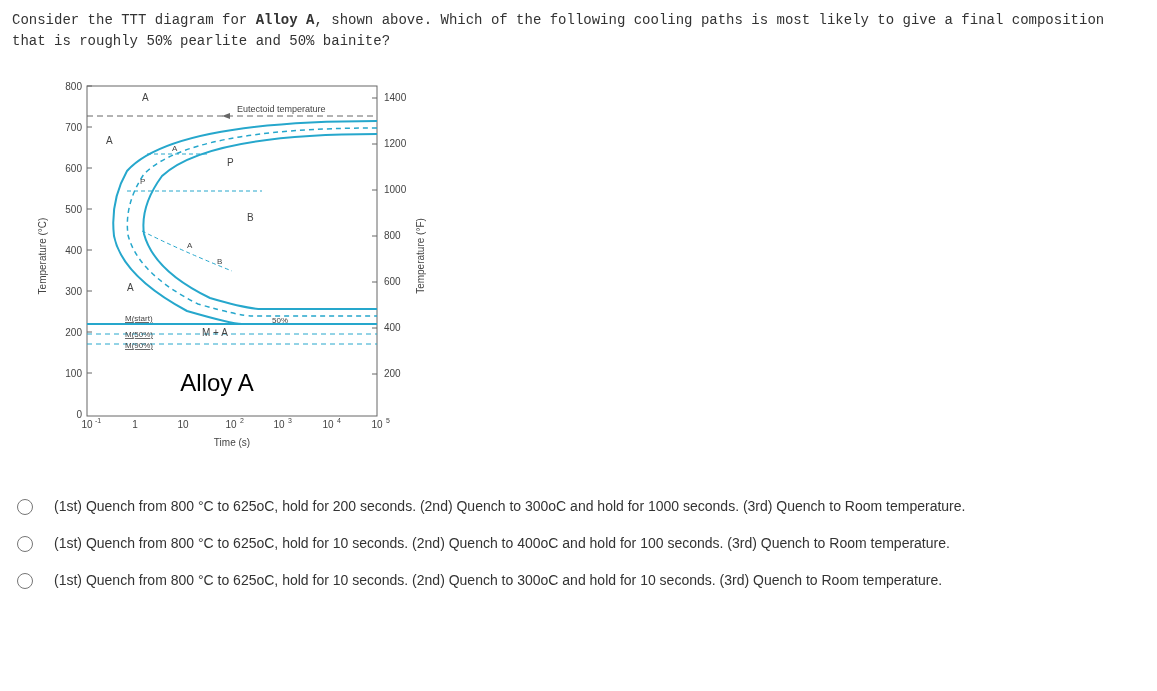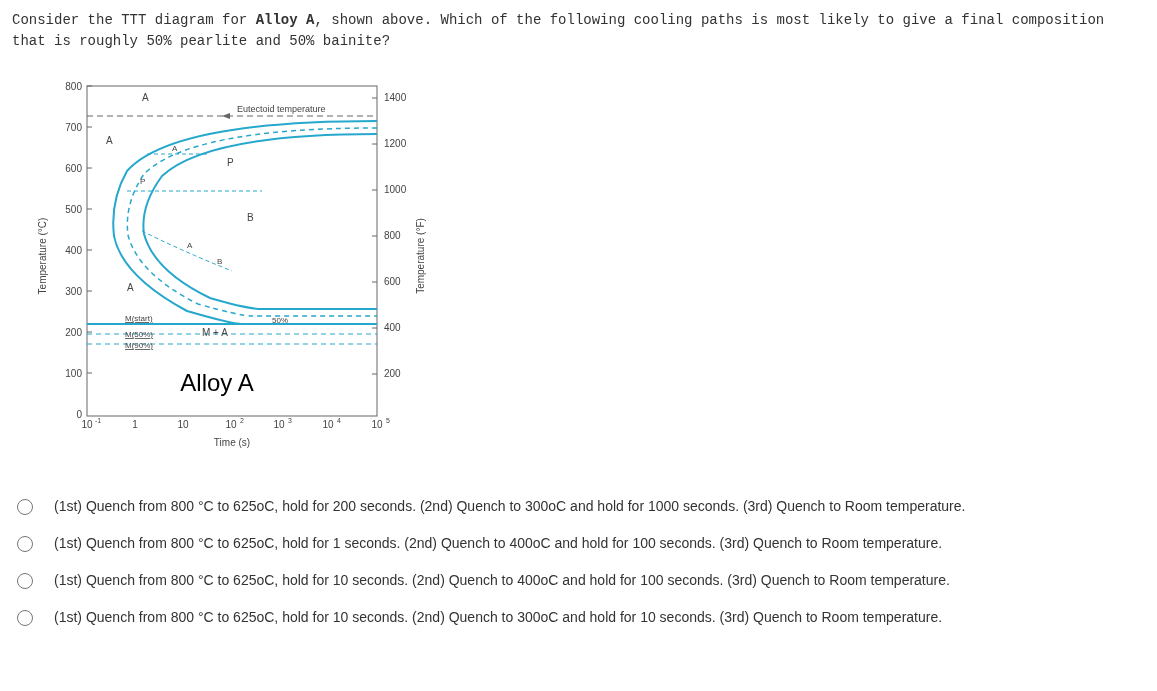--- a/index.html
+++ b/index.html
@@ -158,24 +158,20 @@
   </g>
 </svg>
 </div>
 
 <div class="options">
   <div class="option-row">
     <input type="radio" name="ans" id="o1" style="">
     <label for="o1">(1st) Quench from 800 °C to 625oC, hold for 200 seconds. (2nd) Quench to 300oC and hold for 1000 seconds. (3rd) Quench to Room temperature.</label>
   </div>
   <div class="option-row">
-    <input type="radio" name="ans" id="o2" style="">
-    <label for="o2">(1st) Quench from 800 °C to 625oC, hold for 1 seconds. (2nd) Quench to 400oC and hold for 100 seconds. (3rd) Quench to Room temperature.</label>
-  </div>
-  <div class="option-row">
     <input type="radio" name="ans" id="o3" style="">
     <label for="o3">(1st) Quench from 800 °C to 625oC, hold for 10 seconds. (2nd) Quench to 400oC and hold for 100 seconds. (3rd) Quench to Room temperature.</label>
   </div>
   <div class="option-row">
     <input type="radio" name="ans" id="o4" style="">
     <label for="o4">(1st) Quench from 800 °C to 625oC, hold for 10 seconds. (2nd) Quench to 300oC and hold for 10 seconds. (3rd) Quench to Room temperature.</label>
   </div>
 </div>
 
 </body></html>

